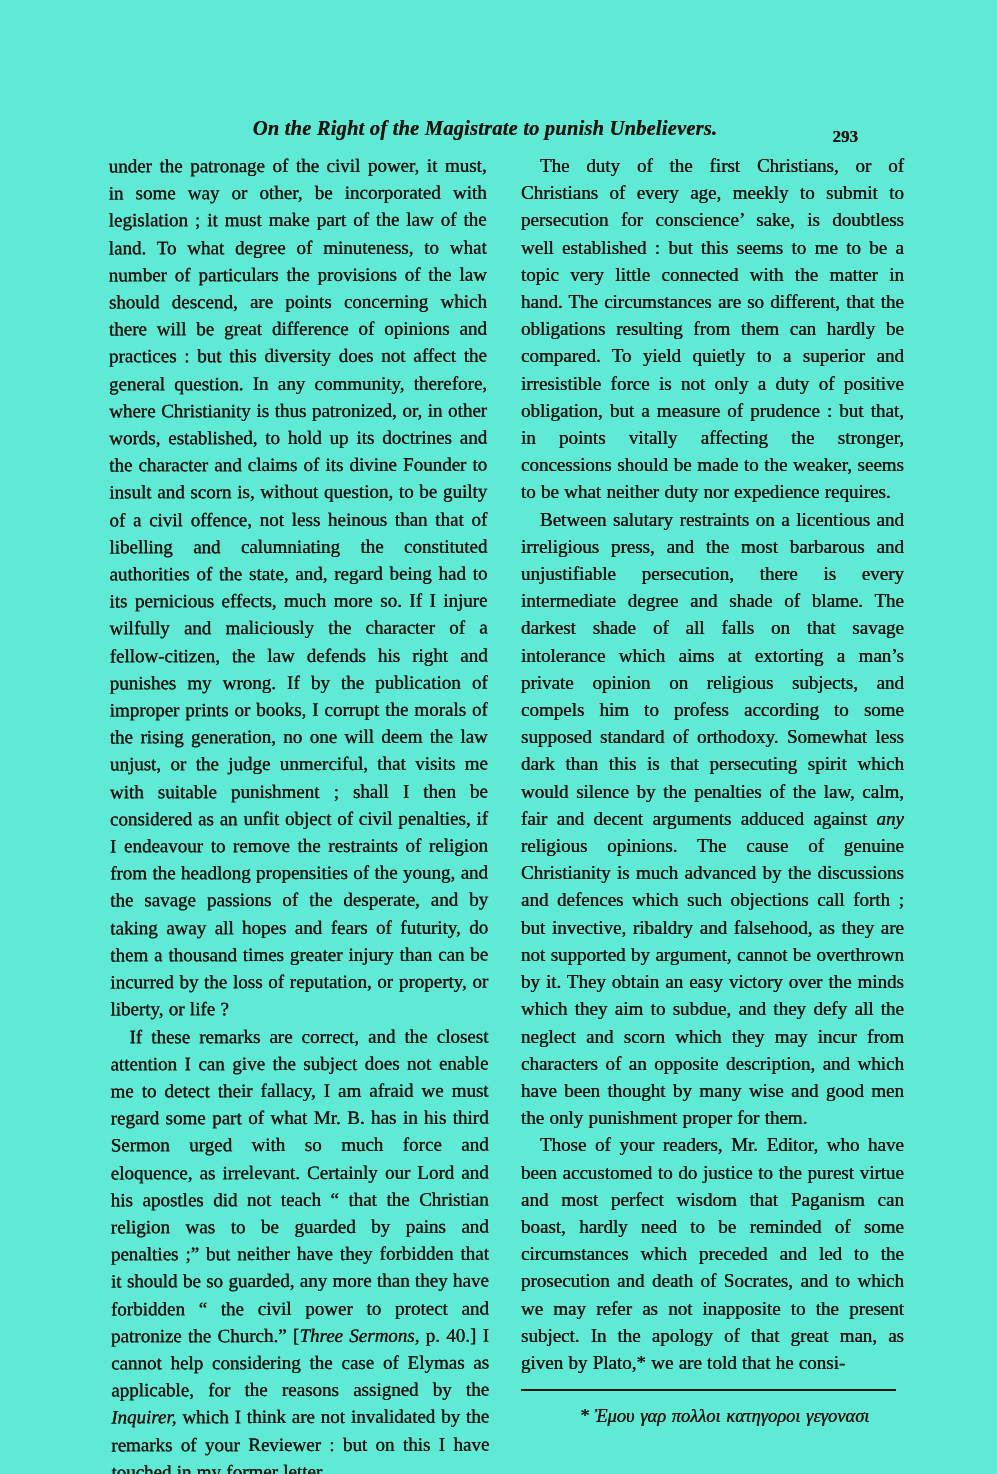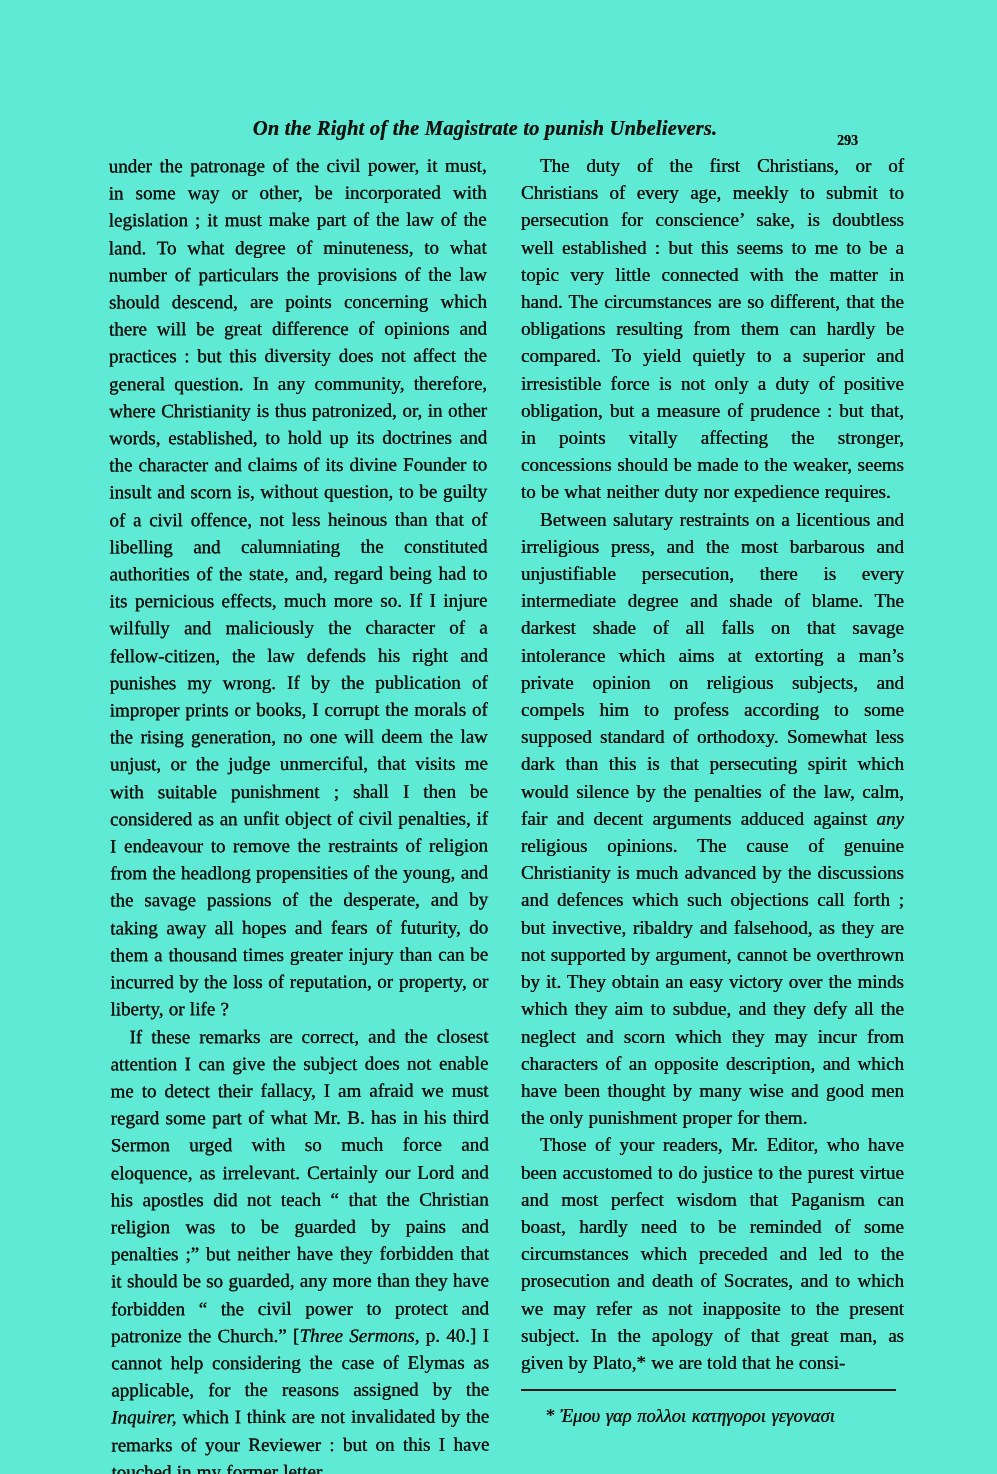--- a/index.html
+++ b/index.html
@@ -24,22 +24,22 @@
     position: absolute; left: 40px; right: 70px;
     text-align: center;
     font-style: italic;
     font-weight: bold;
     font-size: 20.5px;
     letter-spacing: 0.2px;
     text-shadow: 0.2px 0 0.5px rgba(23,20,15,0.85);
     white-space: nowrap;
   }
   .page-num {
-    position: absolute; right: 32px; top: 16px;
-    font-size: 14px;
+    position: absolute; right: 32px; top: 10px;
+    font-size: 17px;
     font-weight: bold;
     text-shadow: 0.2px 0 0.5px rgba(23,20,15,0.85);
   }
   
   .col {
     position: absolute;
     top: 152px;
     font-size: 19px;
     line-height: 27.2px;
     text-align: justify;
@@ -56,21 +56,21 @@
   .footnote-rule {
     border: 0;
     border-top: 2.6px solid #1b1812;
     margin: 0 8px 12px 0;
   }
   .footnote-line {
     font-style: italic;
     font-size: 18.5px;
     line-height: 26px;
     font-weight: normal;
-    text-align: left;
+    text-align: center;
     word-spacing: 1px;
   }
   .footnote-line.first { text-indent: 24px; }
 </style>
 </head>
 <body>
 
 <div class="page">
 
   <div class="running-head">

